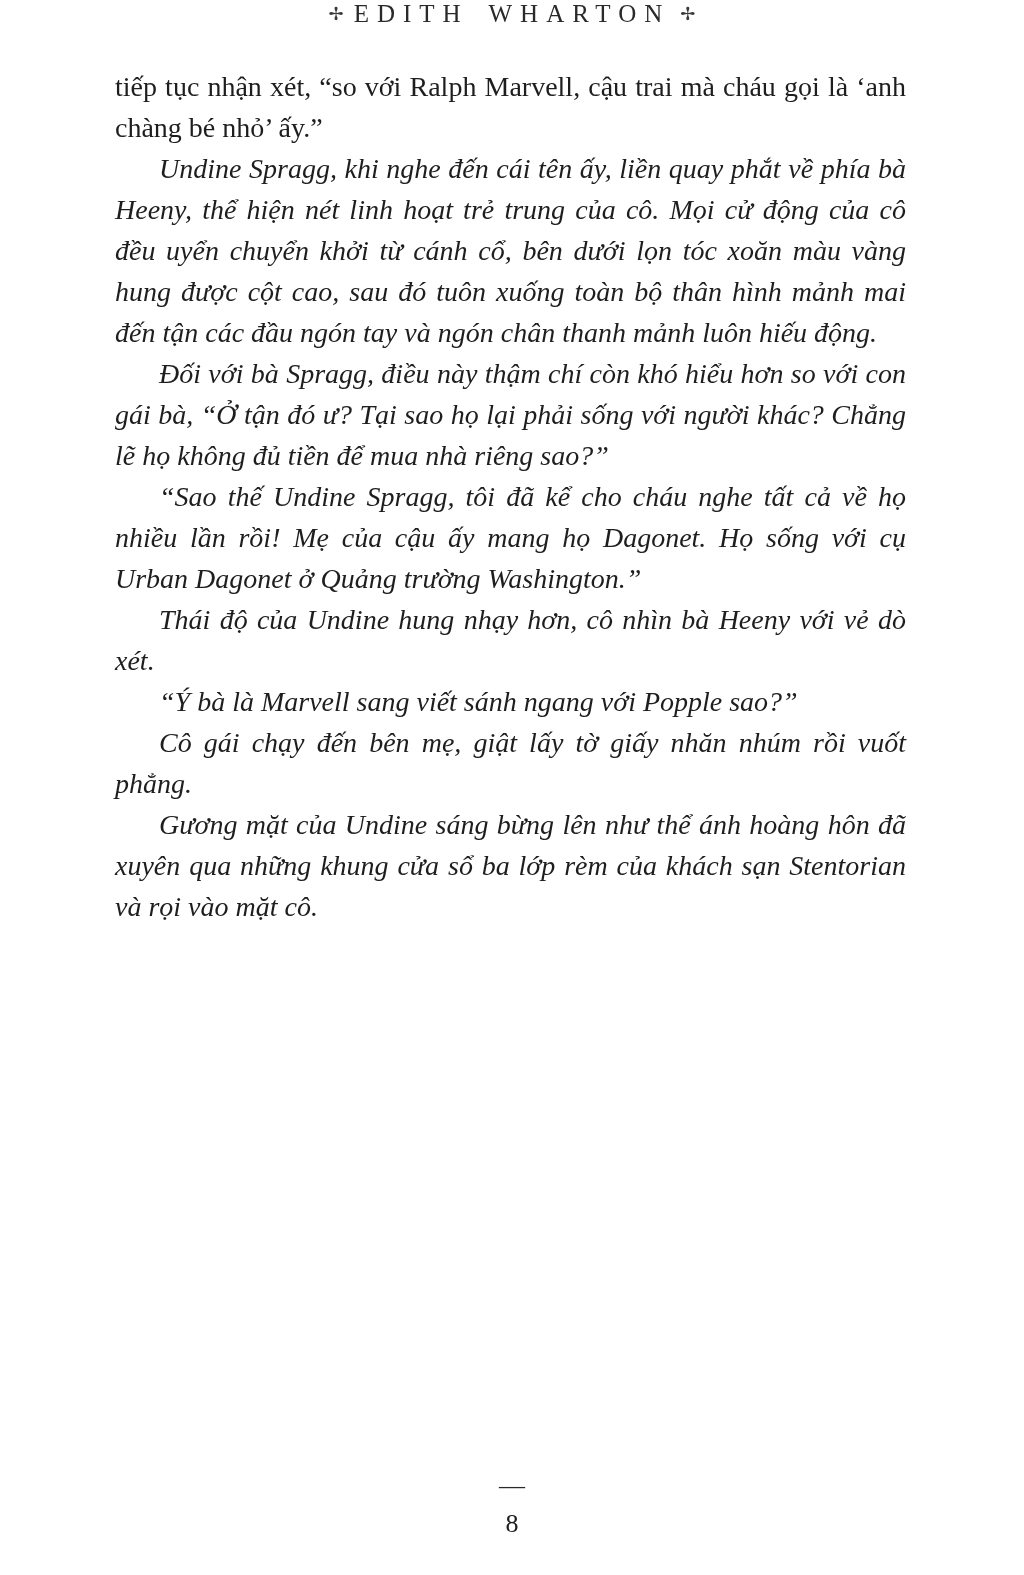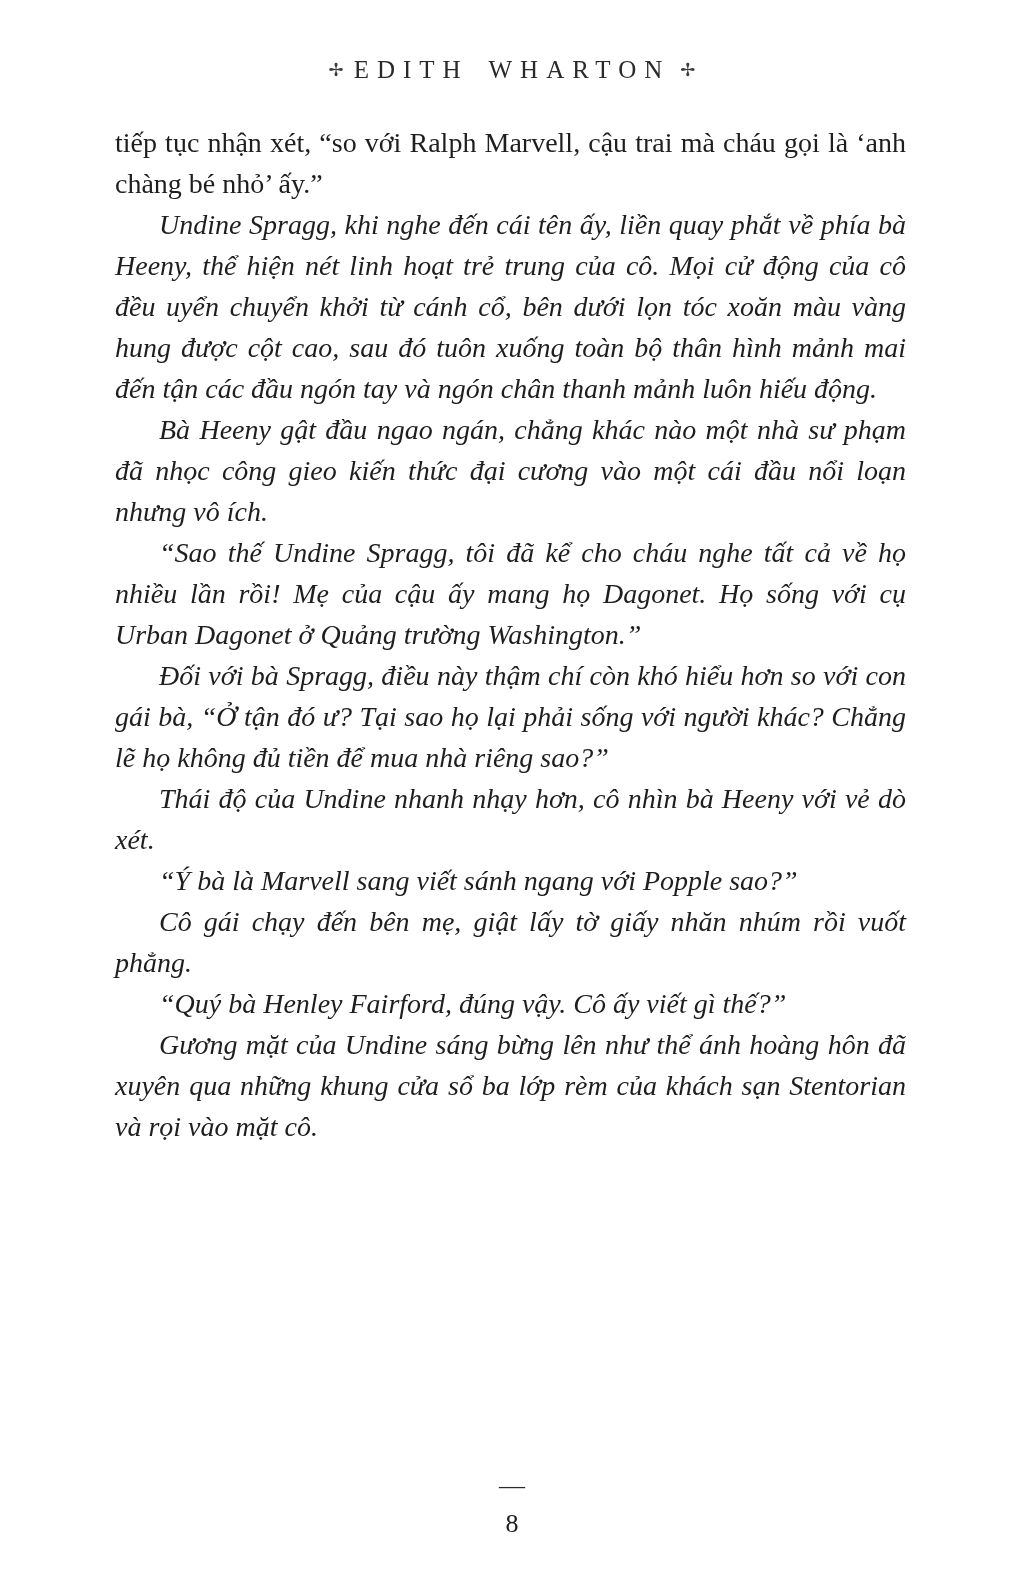--- a/index.html
+++ b/index.html
@@ -11,21 +11,20 @@
     position: relative;
     width: 1024px;
     height: 1575px;
     background: #ffffff;
     font-family: "Liberation Serif", "DejaVu Serif", serif;
     color: #1e1e1e;
     overflow: hidden;
     box-sizing: border-box;
   }
   .running-header {
-    padding-top: 56px;
     text-align: center;
     font-size: 25px;
     letter-spacing: 8px;
     color: #2a2a2a;
     word-spacing: 6px;
     font-variant: small-caps;
   }
   .running-header .ornament {
     font-size: 18px;
     letter-spacing: 0;
@@ -76,27 +75,25 @@
 
 <div class="page">
 
   <div class="running-header">
     <span class="ornament">✢</span><span class="title">EDITH WHARTON</span><span class="ornament">✢</span>
   </div>
 
   <div class="body-text">
       <p class="">tiếp tục nhận xét, “so với Ralph Marvell, cậu trai mà cháu gọi là ‘anh chàng bé nhỏ’ ấy.”</p>
       <p class="indent">Undine Spragg, khi nghe đến cái tên ấy, liền quay phắt về phía bà Heeny, thể hiện nét linh hoạt trẻ trung của cô. Mọi cử động của cô đều uyển chuyển khởi từ cánh cổ, bên dưới lọn tóc xoăn màu vàng hung được cột cao, sau đó tuôn xuống toàn bộ thân hình mảnh mai đến tận các đầu ngón tay và ngón chân thanh mảnh luôn hiếu động.</p>
-      <p class="indent">Bà Heeny gật đầu ngao ngán, chẳng khác nào một nhà sư phạm đã nhọc công gieo kiến thức đại cương vào một cái đầu nổi loạn nhưng vô ích.</p>
+      <p class="indent">Đối với bà Spragg, điều này thậm chí còn khó hiểu hơn so với con gái bà, “Ở tận đó ư? Tại sao họ lại phải sống với người khác? Chẳng lẽ họ không đủ tiền để mua nhà riêng sao?”</p>
       <p class="indent">“Sao thế Undine Spragg, tôi đã kể cho cháu nghe tất cả về họ nhiều lần rồi! Mẹ của cậu ấy mang họ Dagonet. Họ sống với cụ Urban Dagonet ở Quảng trường Washington.”</p>
-      <p class="indent">Đối với bà Spragg, điều này thậm chí còn khó hiểu hơn so với con gái bà, “Ở tận đó ư? Tại sao họ lại phải sống với người khác? Chẳng lẽ họ không đủ tiền để mua nhà riêng sao?”</p>
-      <p class="indent">Thái độ của Undine nhanh nhạy hơn, cô nhìn bà Heeny với vẻ dò xét.</p>
+      <p class="indent">Thái độ của Undine hung nhạy hơn, cô nhìn bà Heeny với vẻ dò xét.</p>
       <p class="indent">“Ý bà là Marvell sang viết sánh ngang với Popple sao?”</p>
       <p class="indent">Cô gái chạy đến bên mẹ, giật lấy tờ giấy nhăn nhúm rồi vuốt phẳng.</p>
-      <p class="indent">“Quý bà Henley Fairford, đúng vậy. Cô ấy viết gì thế?”</p>
       <p class="indent">Gương mặt của Undine sáng bừng lên như thể ánh hoàng hôn đã xuyên qua những khung cửa sổ ba lớp rèm của khách sạn Stentorian và rọi vào mặt cô.</p>
     </div>
 
   <div class="page-footer">
     <div class="footer-divider">—</div>
     <div class="page-number">8</div>
   </div>
 
 </div>
 

